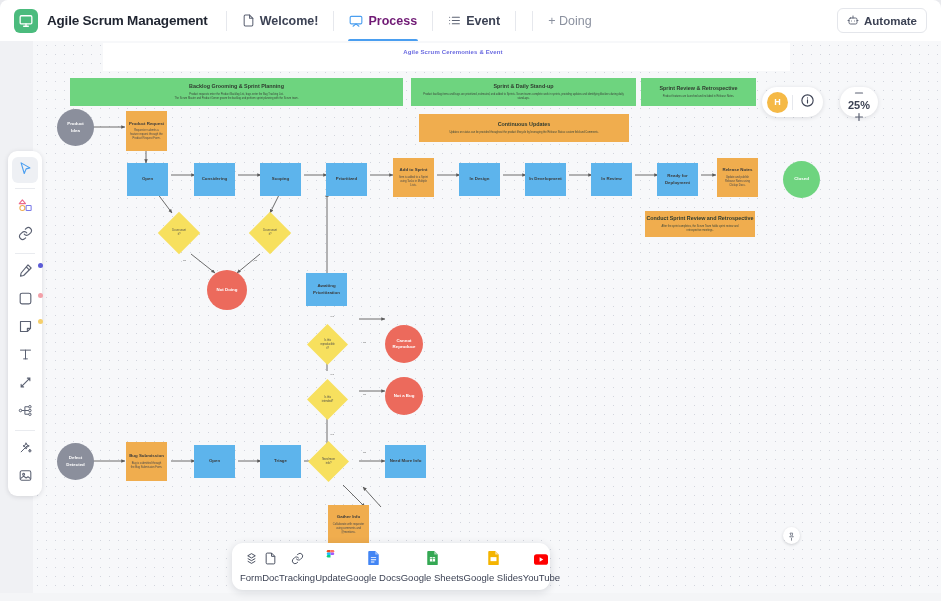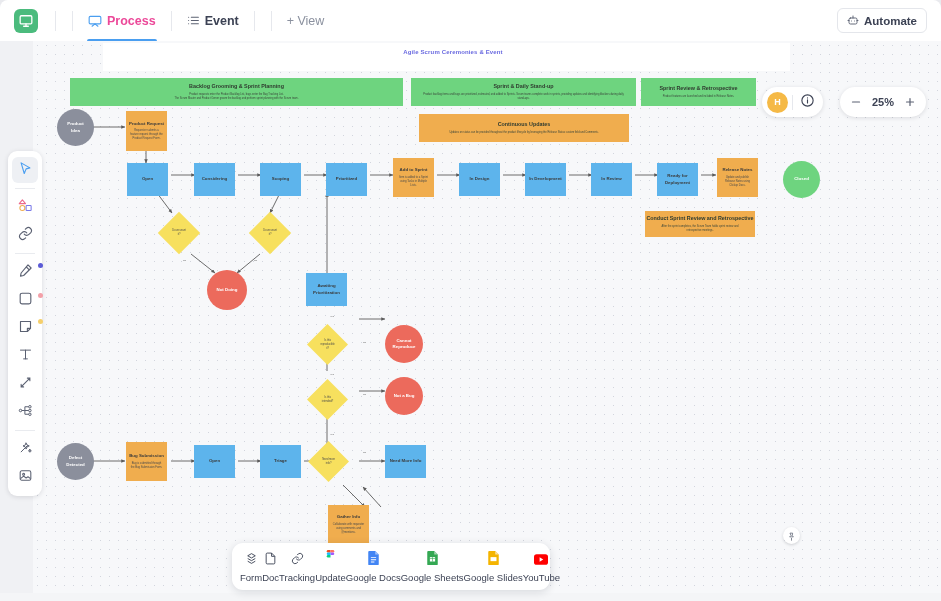--- a/index.html
+++ b/index.html
@@ -37,21 +37,21 @@
     letter-spacing: -0.2px;
     margin-right: 10px; white-space: nowrap;
   }
   .vdiv { width: 1px; height: 20px; background: #e6e8ed; margin: 0 8px; flex: 0 0 auto; }
   .tab {
     display: flex; align-items: center; gap: 5px;
     height: 40px; padding: 0 7px;
     font-size: 12.5px; color: #3c4254; font-weight: 600;
     position: relative; white-space: nowrap; cursor: pointer;
   }
-  .tab.active { color: #ec4899; }
+  .tab.active { color: #701a75; }
   .tab.active:after {
     content:""; position: absolute; left: 6px; right: 6px; bottom: 0;
     height: 2px; background: #4a9ef0; border-radius: 2px 2px 0 0;
   }
   .tab .ticon { display: flex; align-items: center; }
   .tab-add { color: #8b919f; font-weight: 500; }
   .topbar-right { margin-left: auto; display: flex; align-items: center; }
   .automate-btn {
     display: flex; align-items: center; gap: 5px;
     border: 1px solid #e4e6eb; border-radius: 6px;
@@ -125,21 +125,21 @@
     font-size: 9px; font-weight: bold;
     display: flex; align-items: center; justify-content: center;
   }
   .av-div { width: 1px; height: 15px; background: #e6e8ed; }
   .info-btn { width: 21px; height: 21px; display: flex; align-items: center; justify-content: center; cursor: pointer; }
   .zoom-group {
     position: absolute; top: 46px; left: 840px;
     height: 30px; display: flex; align-items: center;
     background: #fff; border-radius: 16px;
     box-shadow: 0 1px 4px rgba(20,25,40,.13);
-    padding: 0 4px; z-index: 35;
+    padding: 0 4px; z-index: 35; flex-direction: column;
   }
   .zbtn {
     width: 24px; height: 24px; display: flex; align-items: center; justify-content: center;
     font-size: 15px; color: #5b6172; cursor: pointer; user-select: none;
   }
   .zval { font-size: 11px; color: #3c4254; font-weight: 600; min-width: 30px; text-align: center; }
 
   
   .dock {
     position: absolute; left: 232px; bottom: 11px; width: 318px; height: 47px;
@@ -198,22 +198,32 @@
 
 <div id="app">
 
   <div class="topbar">
     <div class="app-logo">
       <svg width="14" height="14" viewBox="0 0 24 24" fill="none" stroke="#fff" stroke-width="2.2" stroke-linecap="round" stroke-linejoin="round">
         <rect x="2" y="3" width="20" height="14" rx="2"></rect>
           <path d="M8 21h8M12 17v4"></path>
       </svg>
     </div>
+    <div class="doc-title">Agile Scrum Management</div>
     <div class="vdiv"></div>
 
+    <div class="tab">
+      <span class="ticon">
+        <svg width="13" height="13" viewBox="0 0 24 24" fill="none" stroke="#5b6172" stroke-width="1.9" stroke-linecap="round" stroke-linejoin="round">
+          <path d="M14 2H6a2 2 0 0 0-2 2v16a2 2 0 0 0 2 2h12a2 2 0 0 0 2-2V8z"></path>
+            <path d="M14 2v6h6"></path>
+        </svg>
+      </span>
+      <span>Welcome!</span>
+    </div>
     <div class="vdiv"></div>
 
     <div class="tab active">
       <span class="ticon">
         <svg width="14" height="14" viewBox="0 0 24 24" fill="none" stroke="#4a9ef0" stroke-width="1.9" stroke-linecap="round" stroke-linejoin="round">
           <rect x="2" y="4" width="20" height="13" rx="2"></rect>
             <path d="M7 21l5-4 5 4"></path>
         </svg>
       </span>
       <span>Process</span>
@@ -226,21 +236,21 @@
           <path d="M8 6h13M8 12h13M8 18h13M3 6h.01M3 12h.01M3 18h.01"></path>
         </svg>
       </span>
       <span>Event</span>
     </div>
     <div class="vdiv"></div>
 
     <div class="vdiv"></div>
 
     <div class="tab tab-add">
-      <span>+ View</span>
+      <span>+ Doing</span>
     </div>
 
     <div class="topbar-right">
       <div class="automate-btn">
         <span>
           <svg width="12" height="12" viewBox="0 0 24 24" fill="none" stroke="#5b6172" stroke-width="1.9" stroke-linecap="round" stroke-linejoin="round">
             <rect x="4" y="8" width="16" height="12" rx="3"></rect>
               <path d="M12 4v4M9 14h.01M15 14h.01"></path>
               <path d="M2 13h2M20 13h2"></path>
           </svg>

